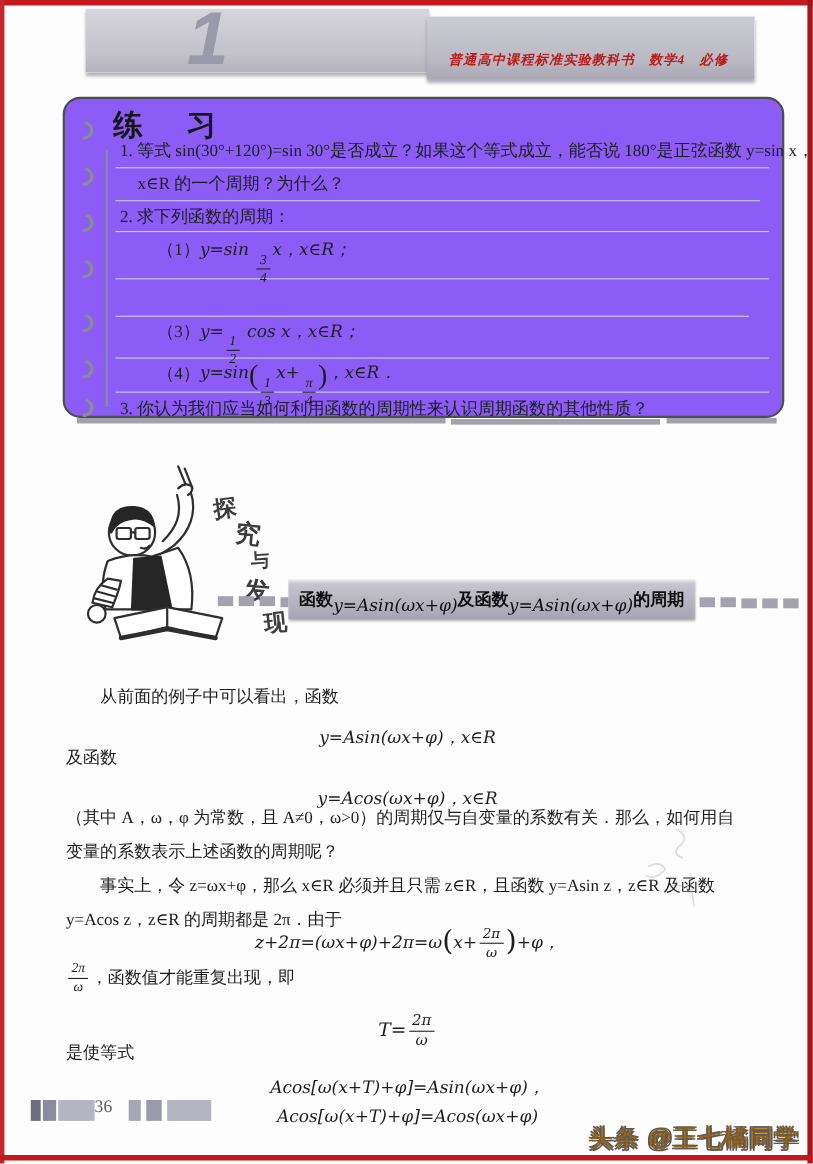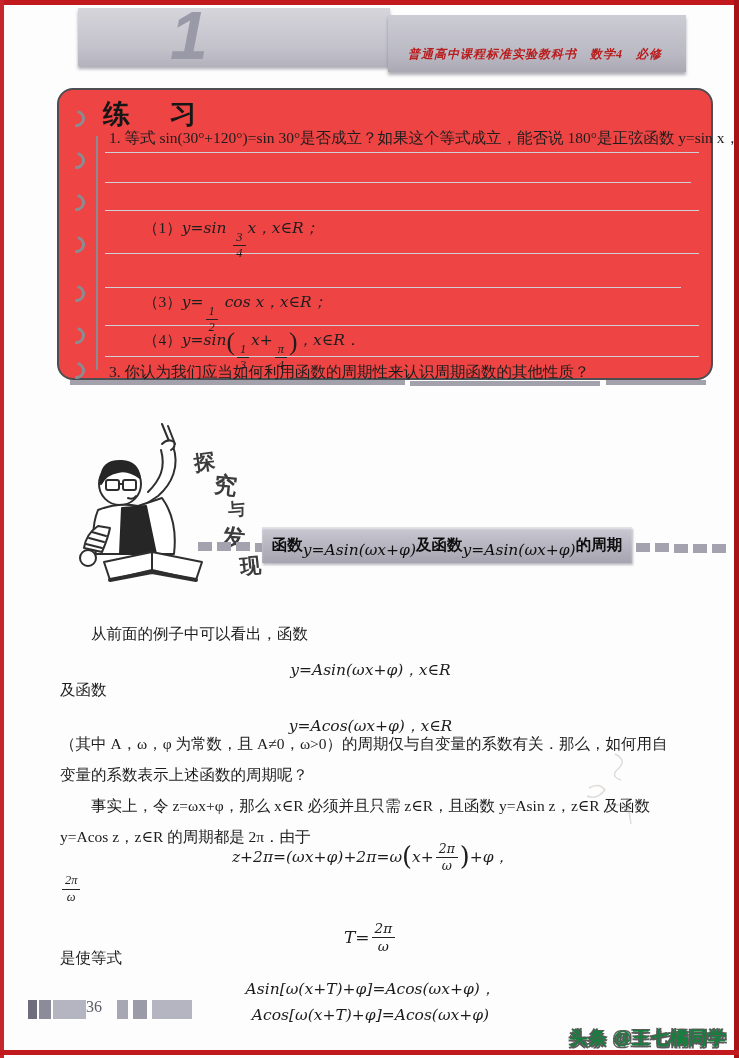--- a/index.html
+++ b/index.html
@@ -22,21 +22,21 @@
     background:linear-gradient(180deg,#ccccd4 0%,#bab9c3 70%,#a9a8b3 100%);
     box-shadow:0 3px 3px rgba(110,110,125,.55);}
   .chapter-num{position:absolute;left:92px;top:-12px;font-family:"Liberation Sans",sans-serif;
     font-weight:bold;font-style:italic;font-size:68px;color:#9a99a8;z-index:1;}
   .chapter-label{position:absolute;left:14px;top:30px;font-family:"Liberation Sans",sans-serif;
     font-size:21px;letter-spacing:5px;color:#4d4c58;z-index:2;}
   .book-title{position:absolute;left:330px;top:38px;width:290px;font-weight:bold;font-style:italic;
     font-size:12px;color:#b91c1c;letter-spacing:1px;white-space:nowrap;}
 
   
-  .exbox{position:absolute;left:57px;top:88px;width:656px;height:292px;background:#ef4444;
+  .exbox{position:absolute;left:57px;top:88px;width:656px;height:292px;background:#8b5cf6;
     border:2.5px solid #4e4e52;border-radius:16px;}
   .ringcol{position:absolute;left:0;top:0;width:38px;height:100%;}
   .ring{position:absolute;left:9px;width:17px;height:17px;border:3.5px solid #8b8b92;border-radius:50%;
     border-left-color:transparent;border-top-color:transparent;transform:rotate(-35deg);}
   .exdivider{position:absolute;left:37px;top:46px;bottom:8px;width:2px;background:#8b8b92;}
   .extitle{position:absolute;left:44px;top:6px;font-family:"Liberation Sans",sans-serif;
     font-weight:900;font-size:27px;letter-spacing:16px;color:#161616;}
   .rule{position:absolute;height:1px;background:#cfcfd6;}
   .exrow{position:absolute;left:50px;right:16px;font-size:15.5px;line-height:1.5;color:#1d1d1d;white-space:nowrap;}
   .exrow.indent{left:66px;}
@@ -68,21 +68,21 @@
   .eqflex{display:flex;align-items:center;justify-content:center;white-space:nowrap;}
   .p5flex{display:flex;align-items:center;white-space:nowrap;}
 
   
   .scribble{position:absolute;left:575px;top:748px;opacity:.3;}
 
   
   .fblock{position:absolute;}
   .pagenum{position:absolute;left:86px;top:998px;font-size:16px;color:#5c5b66;}
   .watermark{position:absolute;right:12px;bottom:8px;font-family:"Liberation Sans",sans-serif;
-    font-weight:bold;font-size:18px;letter-spacing:1px;color:#15803d;
+    font-weight:normal;font-size:22px;letter-spacing:1px;color:#a16207;
     text-shadow:-1.5px -1.5px 0 #5a5a5a,1.5px -1.5px 0 #5a5a5a,-1.5px 1.5px 0 #5a5a5a,1.5px 1.5px 0 #5a5a5a;}
 </style>
 </head>
 <body>
 
 <div class="page">
 
   <div class="frame-top"></div>
   <div class="frame-left"></div>
   <div class="frame-right"></div>
@@ -110,20 +110,22 @@
 
     <div class="rule" style="left:46px;right:12px;top:62px"></div>
     <div class="rule" style="left:46px;right:20px;top:92px"></div>
     <div class="rule" style="left:46px;right:12px;top:120px"></div>
     <div class="rule" style="left:46px;right:12px;top:163px"></div>
     <div class="rule" style="left:46px;right:30px;top:197px"></div>
     <div class="rule" style="left:46px;right:12px;top:235px"></div>
     <div class="rule" style="left:46px;right:12px;top:266px"></div>
 
     <div class="exrow" style="top:36px">1. 等式 sin(30°+120°)=sin 30°是否成立？如果这个等式成立，能否说 180°是正弦函数 y=sin x，</div>
+    <div class="exrow indent" style="top:66px">x∈R 的一个周期？为什么？</div>
+    <div class="exrow" style="top:96px">2. 求下列函数的周期：</div>
 
     <div class="exrow item" style="top:126px">
       <span>（1）</span><span class="m">y=sin </span><span class="frac">
           <span class="fn">3</span>
           <span class="fd">4</span>
         </span><span class="m">x，x∈R；</span>
     </div>
     <div class="exrow item" style="top:200px">
       <span>（3）</span><span class="m">y=</span><span class="frac">
           <span class="fn">1</span>
@@ -228,32 +230,33 @@
         </span>
         <span class="bp">)</span>
         <span>+φ，</span>
     </div>
 
     <div class="bl p5flex" style="top:256px;height:42px">
         <span class="frac">
           <span class="fn">2π</span>
           <span class="fd">ω</span>
         </span>
+        <span>，函数值才能重复出现，即</span>
     </div>
 
     <div class="bl eqflex m" style="top:292px;height:46px;font-size:17px">
       <span>T=</span>
         <span class="frac">
           <span class="fn">2π</span>
           <span class="fd">ω</span>
         </span>
     </div>
 
     <div class="bl" style="top:330px">是使等式</div>
-    <div class="bl center m" style="top:352px">Asin[ω(x+T)+φ]=Acos(ωx+φ)，</div>
+    <div class="bl center m" style="top:352px">Acos[ω(x+T)+φ]=Asin(ωx+φ)，</div>
     <div class="bl center m" style="top:378px">Acos[ω(x+T)+φ]=Acos(ωx+φ)</div>
   </div>
 
   <svg class="scribble" width="70" height="90" viewBox="0 0 70 90">
     <g fill="none" stroke="#9a8f86" stroke-width="1.5">
       <path d="M 40,6 q 12,6 4,14 q -10,8 2,12"></path>
       <path d="M 14,40 q 10,-6 16,2 q -8,10 -18,6"></path>
       <path d="M 34,58 q 14,-4 20,6 M 52,50 l 4,26"></path>
     </g>
   </svg>

